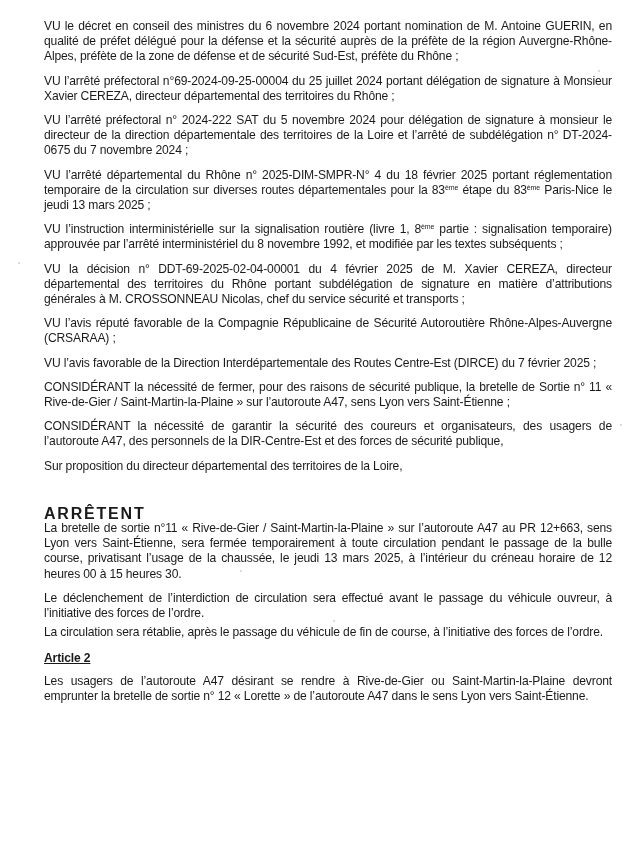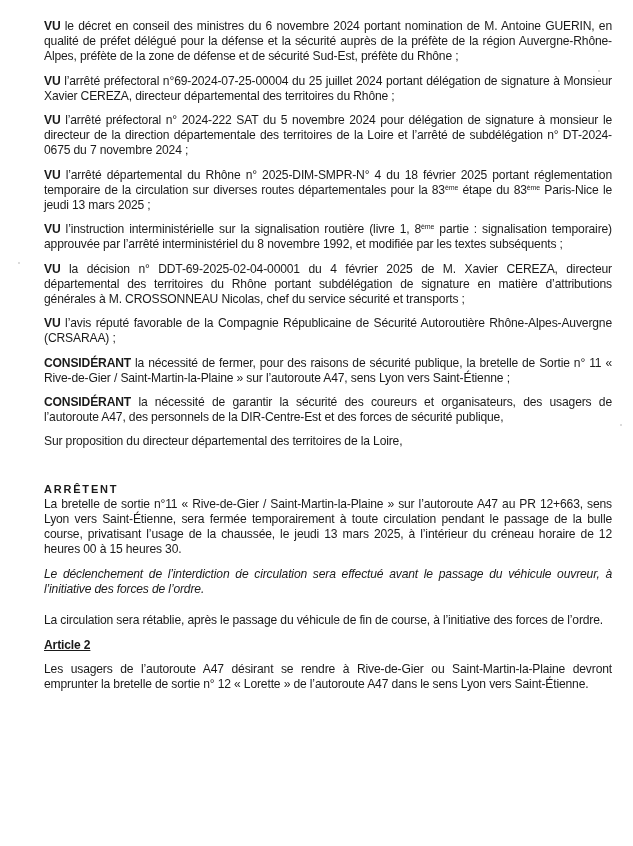--- a/index.html
+++ b/index.html
@@ -18,64 +18,67 @@
       top: 19px;
       width: 568px;
       font-size: 12.1px;
       line-height: 15.2px;
       letter-spacing: -0.15px;
     }
     .para {
       margin: 0 0 9px 0;
       text-align: justify;
     }
-    .lead { font-weight: bold; margin-top: 47px; }
+    .lead { font-weight: normal; margin-top: 47px; }
     sup { font-size: 7px; line-height: 0; vertical-align: 4px; }
     .arretent {
       font-weight: bold;
       letter-spacing: 1.8px;
       margin: 32px 0 0 0;
-      font-size: 11px;
+      font-size: 16px;
     }
     .article-title {
       font-weight: bold;
       text-decoration: underline;
       margin: 32px 0 8px 0;
     }
     .article-title.second { margin-top: 10px; text-decoration: underline; }
-    .tight { margin-bottom: 16px; font-style: italic; }
+    .tight { margin-bottom: 4px; }
     .speck {
       position: absolute; width: 2px; height: 2px; background: #cfcfcf; border-radius: 1px;
     }
   </style>
 </head>
 <body>
 
 <div class="page">
 
   <p class="para">
     <span class="lead">VU</span><span> le décret en conseil des ministres du 6 novembre 2024 portant nomination de M. Antoine GUERIN, en qualité de préfet délégué pour la défense et la sécurité auprès de la préfète de la région Auvergne-Rhône-Alpes, préfète de la zone de défense et de sécurité Sud-Est, préfète du Rhône ;</span>
   </p>
   <p class="para">
-    <span class="lead">VU</span><span> l’arrêté préfectoral n°69-2024-07-25-00004 du 25 juillet 2024 portant délégation de signature à Monsieur Xavier CEREZA, directeur départemental des territoires du Rhône ;</span>
+    <span class="lead">VU</span><span> l’arrêté préfectoral n°69-2024-09-25-00004 du 25 juillet 2024 portant délégation de signature à Monsieur Xavier CEREZA, directeur départemental des territoires du Rhône ;</span>
   </p>
   <p class="para">
     <span class="lead">VU</span><span> l’arrêté préfectoral n° 2024-222 SAT du 5 novembre 2024 pour délégation de signature à monsieur le directeur de la direction départementale des territoires de la Loire et l’arrêté de subdélégation n° DT-2024-0675 du 7 novembre 2024 ;</span>
   </p>
   <p class="para">
     <span class="lead">VU</span><span> l’arrêté départemental du Rhône n° 2025-DIM-SMPR-N° 4 du 18 février 2025 portant réglementation temporaire de la circulation sur diverses routes départementales pour la 83</span><sup>ème</sup><span> étape du 83</span><sup>ème</sup><span> Paris-Nice le jeudi 13 mars 2025 ;</span>
   </p>
   <p class="para">
     <span class="lead">VU</span><span> l’instruction interministérielle sur la signalisation routière (livre 1, 8</span><sup>ème</sup><span> partie : signalisation temporaire) approuvée par l’arrêté interministériel du 8 novembre 1992, et modifiée par les textes subséquents ;</span>
   </p>
   <p class="para">
     <span class="lead">VU</span><span> la décision n° DDT-69-2025-02-04-00001 du 4 février 2025 de M. Xavier CEREZA, directeur départemental des territoires du Rhône portant subdélégation de signature en matière d’attributions générales à M. CROSSONNEAU Nicolas, chef du service sécurité et transports ;</span>
   </p>
   <p class="para">
     <span class="lead">VU</span><span> l’avis réputé favorable de la Compagnie Républicaine de Sécurité Autoroutière Rhône-Alpes-Auvergne (CRSARAA) ;</span>
+  </p>
+  <p class="para">
+    <span class="lead">VU</span><span> l’avis favorable de la Direction Interdépartementale des Routes Centre-Est (DIRCE) du 7 février 2025 ;</span>
   </p>
 
   <p class="para">
     <span class="lead">CONSIDÉRANT</span><span> la nécessité de fermer, pour des raisons de sécurité publique, la bretelle de Sortie n° 11 « Rive-de-Gier / Saint-Martin-la-Plaine » sur l’autoroute A47, sens Lyon vers Saint-Étienne ;</span>
   </p>
   <p class="para">
     <span class="lead">CONSIDÉRANT</span><span> la nécessité de garantir la sécurité des coureurs et organisateurs, des usagers de l’autoroute A47, des personnels de la DIR-Centre-Est et des forces de sécurité publique,</span>
   </p>
 
   <p class="para">Sur proposition du directeur départemental des territoires de la Loire,</p>

